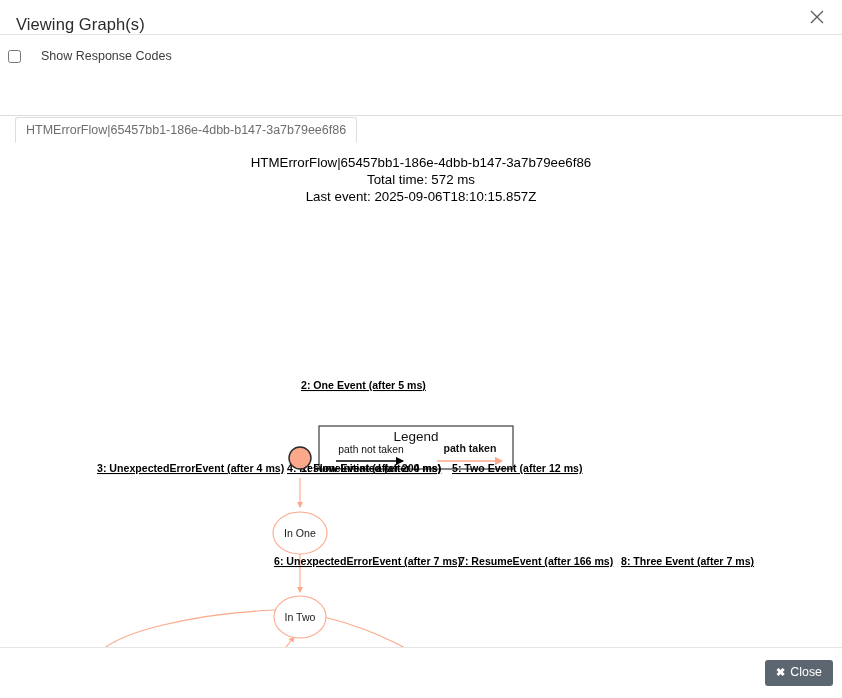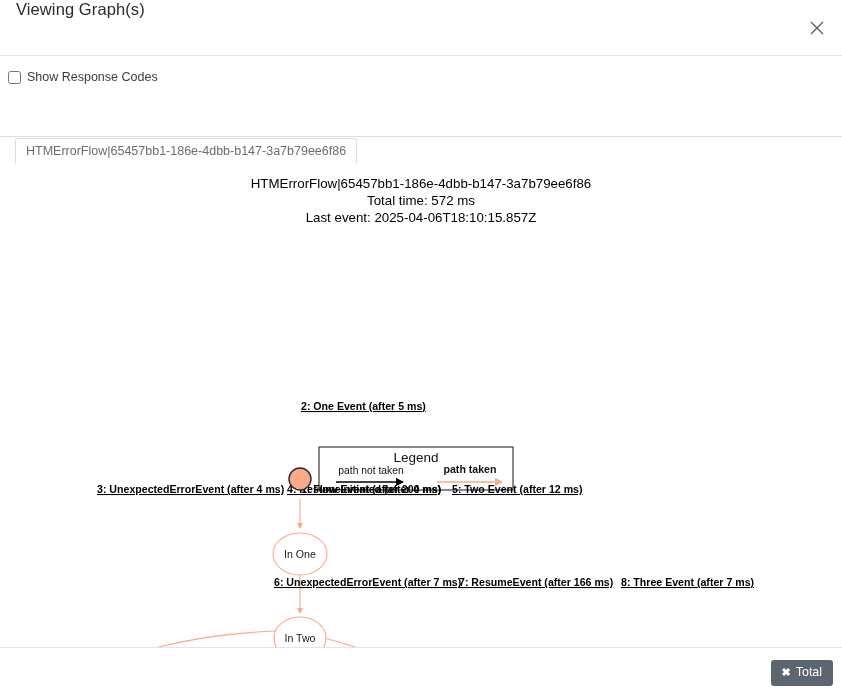--- a/index.html
+++ b/index.html
@@ -16,25 +16,25 @@
   }
   .modal {
     position: absolute;
     inset: 0;
     background: #ffffff;
     display: flex;
     flex-direction: column;
   }
   
   .modal-header {
-    height: 56px;
+    height: 35px;
     flex: 0 0 auto;
     border-bottom: 1px solid #e5e5e5;
     display: flex;
-    align-items: flex-start;
+    align-items: flex-end;
     padding: 0 16px;
     box-sizing: border-box;
     position: relative;
   }
   .modal-title {
     font-size: 16.5px;
     color: #2b2b2b;
     letter-spacing: 0.1px;
   }
   .close-x {
@@ -56,21 +56,21 @@
     flex: 1 1 auto;
     position: relative;
     overflow: hidden;
   }
   .opts-row {
     position: absolute;
     left: 8px;
     top: 14px;
     display: flex;
     align-items: center;
-    gap: 6px;
+    gap: 20px;
   }
   .opts-row input[type=checkbox] {
     width: 13px; height: 13px;
     margin: 0;
     accent-color: #6b6b6b;
   }
   .opts-label {
     font-size: 12.5px;
     color: #3d3d3d;
   }
@@ -222,21 +222,21 @@
       <input type="checkbox" style="">
       <span class="opts-label">Show Response Codes</span>
     </div>
 
     <div class="tabs-strip"></div>
     <div class="tab">HTMErrorFlow|65457bb1-186e-4dbb-b147-3a7b79ee6f86</div>
 
     <div class="graph-caption">
       <div>HTMErrorFlow|65457bb1-186e-4dbb-b147-3a7b79ee6f86</div>
       <div>Total time: 572 ms</div>
-      <div>Last event: 2025-04-06T18:10:15.857Z</div>
+      <div>Last event: 2025-09-06T18:10:15.857Z</div>
     </div>
 
     <div class="graph-wrap">
       <svg class="graph" width="842" height="455" viewBox="0 0 842 455">
         <defs>
           <marker id="arw-s" viewBox="0 0 10 10" refX="8.5" refY="5" markerWidth="5.2" markerHeight="5.2" orient="auto-start-reverse">
             <path d="M 0 0 L 10 5 L 0 10 z" fill="#fba98a"></path>
           </marker>
           <marker id="arw-k" viewBox="0 0 10 10" refX="8.5" refY="5" markerWidth="5.2" markerHeight="5.2" orient="auto-start-reverse">
             <path d="M 0 0 L 10 5 L 0 10 z" fill="#000000"></path>
@@ -328,16 +328,16 @@
           <circle cx="646" cy="591" r="35" fill="#fba98a" stroke="#1a1a1a" stroke-width="1.4"></circle>
           <text class="complete-label" x="646" y="595">Complete</text>
         </g>
       </svg>
     </div>
   </div>
 
   <div class="modal-footer">
     <button class="btn-close">
       <span class="xg">✖</span>
-      <span>Total</span>
+      <span>Close</span>
     </button>
   </div>
 </div>
 
 </body></html>

